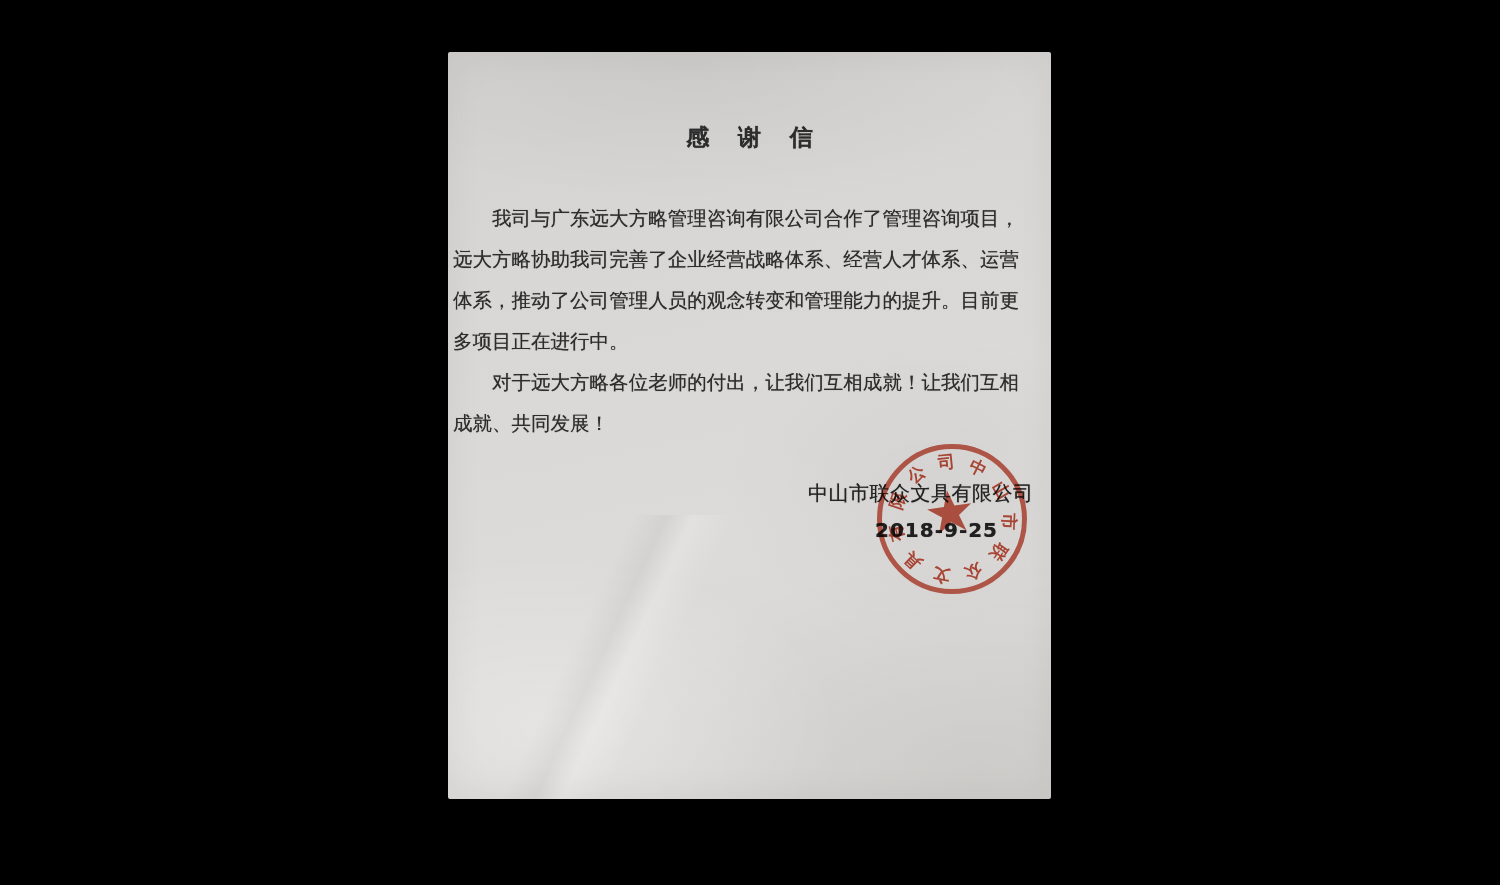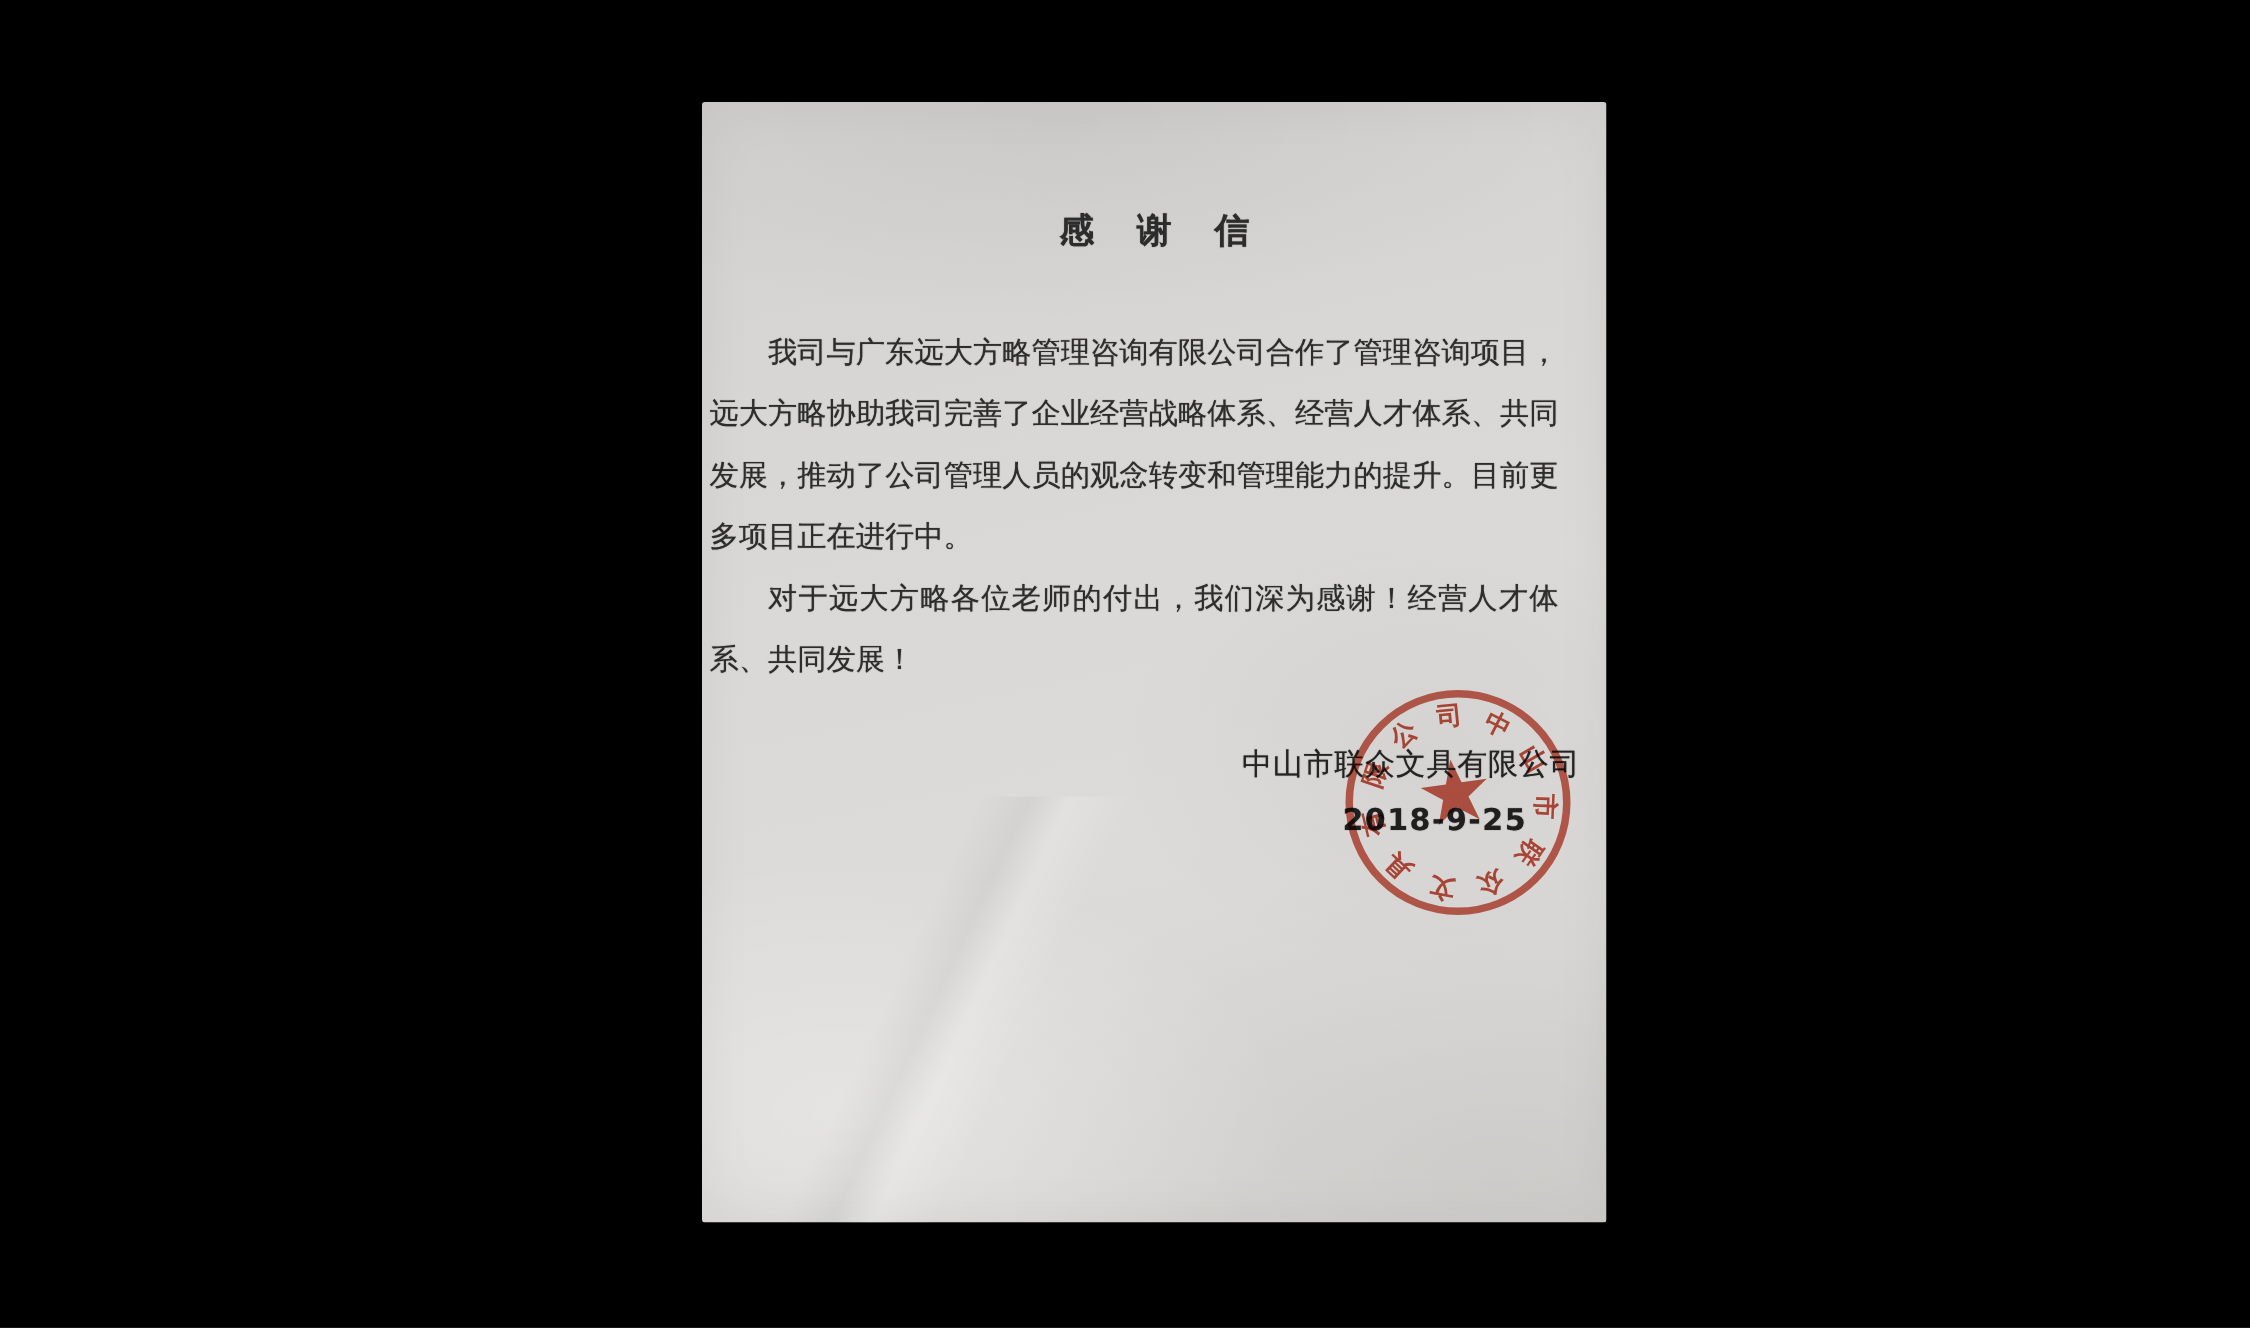--- a/index.html
+++ b/index.html
@@ -2,30 +2,29 @@
 <html><head>
 <meta charset="utf-8">
 <style>
   * { margin:0; padding:0; box-sizing:border-box; }
   html,body { background:#000; }
   .stage {
     position:relative; width:1500px; height:885px; background:#000;
     overflow:hidden; font-family:"DejaVu Serif","Liberation Serif",serif;
   }
   .paper {
-    position:absolute; left:448px; top:68px; width:603px; height:747px;
+    position:absolute; left:448px; top:52px; width:603px; height:747px;
     border-radius:2px;
     background:
       radial-gradient(ellipse 420px 240px at 16% 90%, rgba(255,255,255,0.30), rgba(255,255,255,0) 70%),
       radial-gradient(ellipse 300px 220px at 80% 58%, rgba(0,0,0,0.035), rgba(0,0,0,0) 70%),
       radial-gradient(ellipse 520px 300px at 88% 96%, rgba(0,0,0,0.05), rgba(0,0,0,0) 72%),
       radial-gradient(ellipse 500px 180px at 40% 2%, rgba(0,0,0,0.045), rgba(0,0,0,0) 75%),
       linear-gradient(168deg, #d3d2d0 0%, #d8d7d5 28%, #dcdbd9 62%, #d7d6d3 100%);
     box-shadow: inset 0 0 40px rgba(0,0,0,0.05);
-    margin-left: 20px;
   }
   .crease {
     position:absolute; left:0; top:62%; width:55%; height:38%;
     background:
       linear-gradient(115deg, rgba(0,0,0,0) 40%, rgba(0,0,0,0.04) 47%, rgba(255,255,255,0.18) 53%, rgba(0,0,0,0) 62%);
     pointer-events:none;
   }
   .title {
     position:absolute; top:70px; left:0; width:100%;
     text-align:center; font-size:23px; font-weight:600;
@@ -71,22 +70,22 @@
 </head>
 <body>
 
 <div class="stage">
   <div class="paper">
     <div class="crease"></div>
 
     <div class="title">感谢信</div>
 
     <div class="body-text">
-      <p>我司与广东远大方略管理咨询有限公司合作了管理咨询项目，远大方略协助我司完善了企业经营战略体系、经营人才体系、共同发展，推动了公司管理人员的观念转变和管理能力的提升。目前更多项目正在进行中。</p>
-      <p>对于远大方略各位老师的付出，我们深为感谢！经营人才体系、共同发展！</p>
+      <p>我司与广东远大方略管理咨询有限公司合作了管理咨询项目，远大方略协助我司完善了企业经营战略体系、经营人才体系、运营体系，推动了公司管理人员的观念转变和管理能力的提升。目前更多项目正在进行中。</p>
+      <p>对于远大方略各位老师的付出，让我们互相成就！让我们互相成就、共同发展！</p>
     </div>
 
     <div class="signature">中山市联众文具有限公司</div>
     <div class="date">2018-9-25</div>
 
     <div class="stamp" style="color: rgb(192, 58, 37);">
       <div class="stamp-circle"></div>
       <div class="stamp-star">★</div>
       <div>
           <span class="ring-char" style="transform: translate(-50%, -50%) rotate(27deg) translateY(-57px);">中</span>

